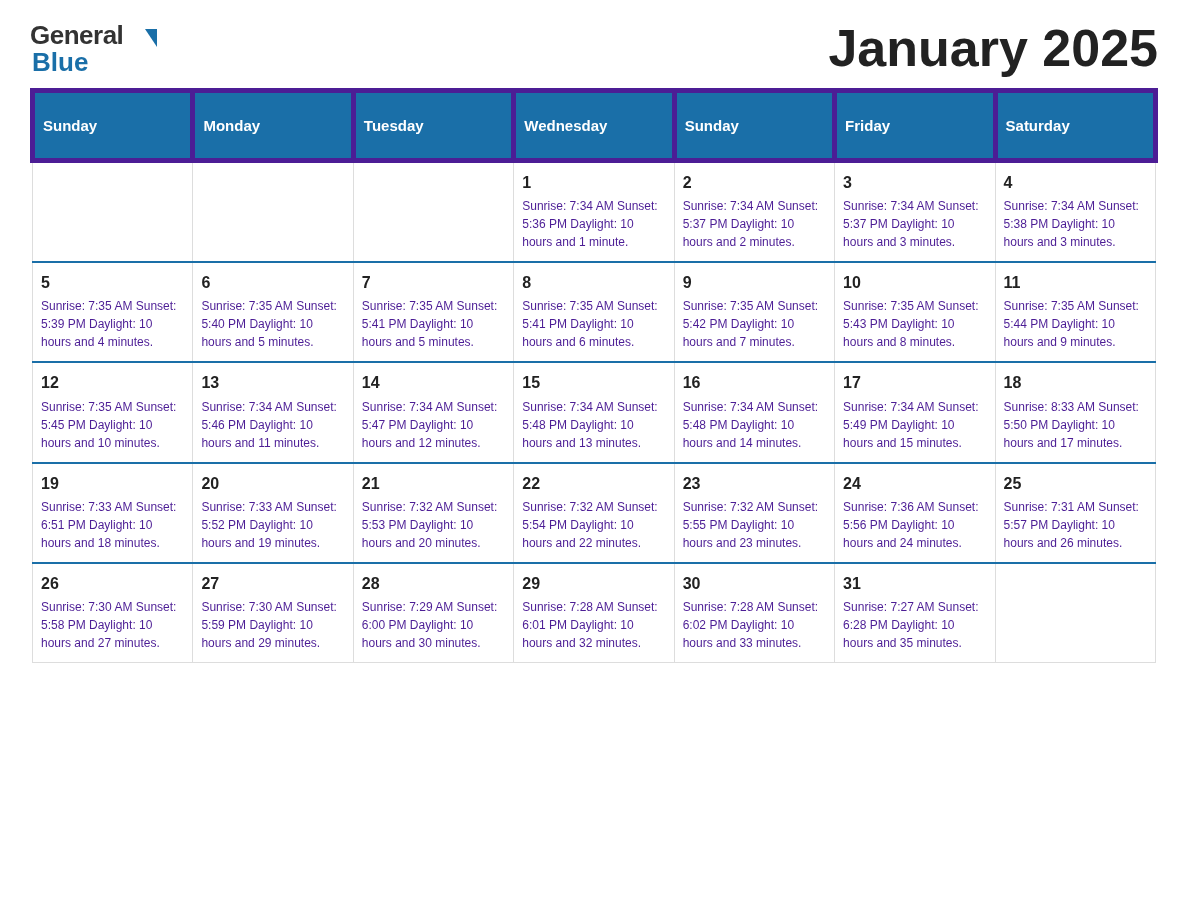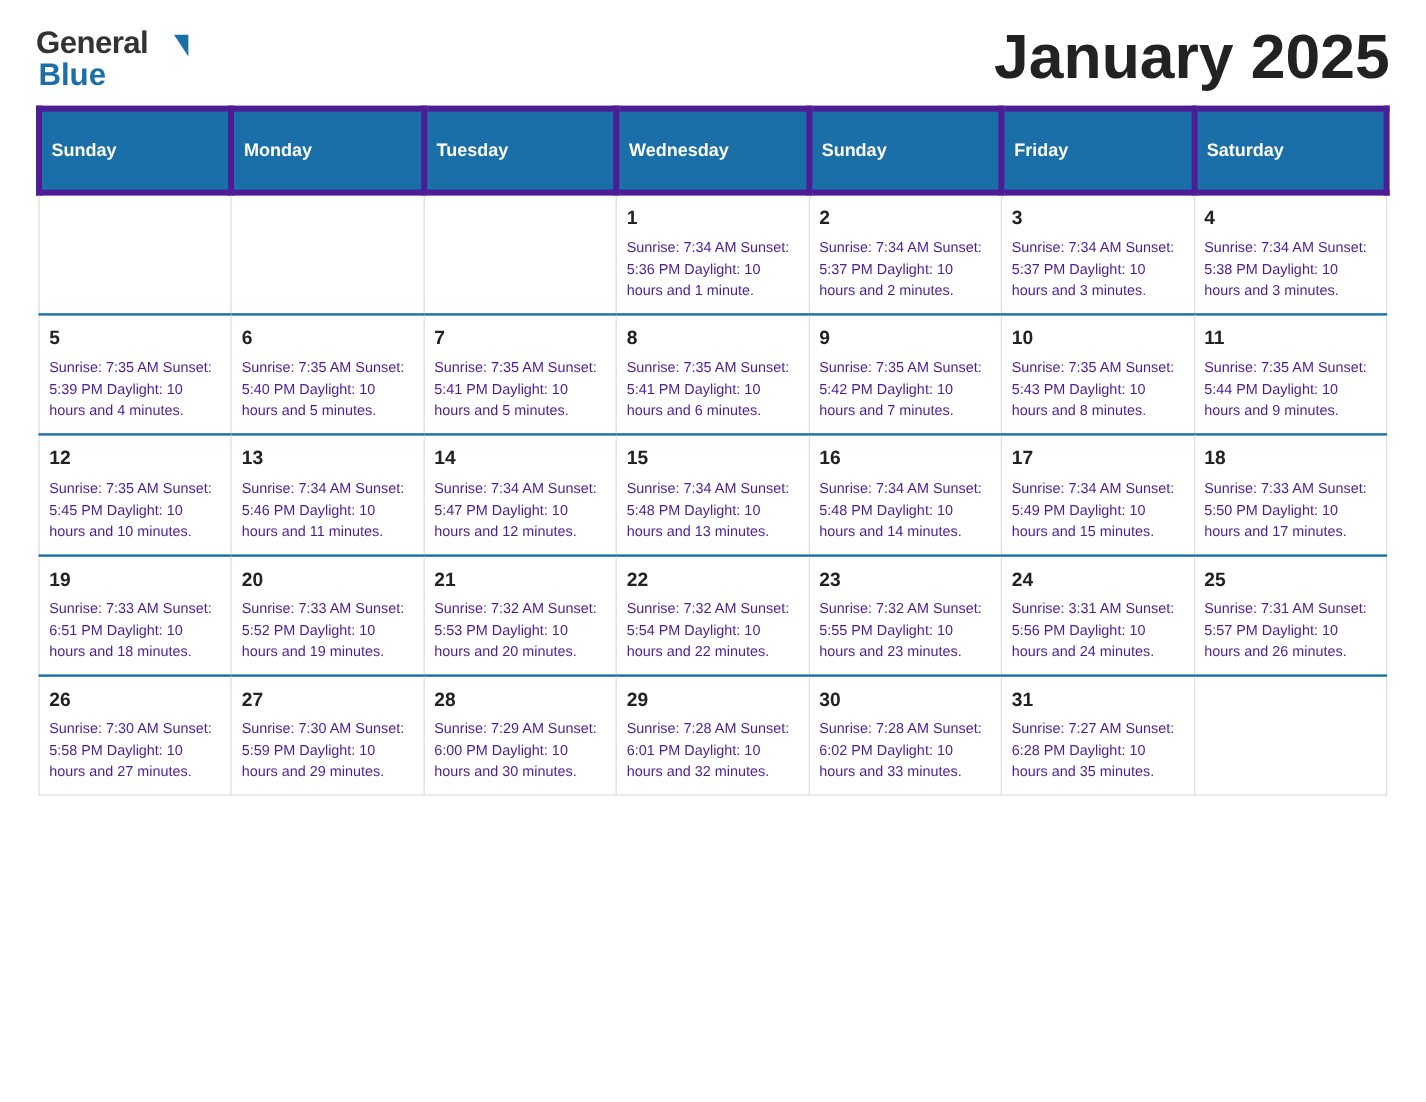--- a/index.html
+++ b/index.html
@@ -244,21 +244,21 @@
 Daylight: 10 hours and 14 minutes.</div>
         </td>
         <td>
           <span class="day-number">17</span>
           <div class="day-info">Sunrise: 7:34 AM
 Sunset: 5:49 PM
 Daylight: 10 hours and 15 minutes.</div>
         </td>
         <td>
           <span class="day-number">18</span>
-          <div class="day-info">Sunrise: 7:33 AM
+          <div class="day-info">Sunrise: 8:33 AM
 Sunset: 5:50 PM
 Daylight: 10 hours and 17 minutes.</div>
         </td>
       </tr>
       <tr>
         <td>
           <span class="day-number">19</span>
           <div class="day-info">Sunrise: 7:33 AM
 Sunset: 6:51 PM
 Daylight: 10 hours and 18 minutes.</div>
@@ -282,21 +282,21 @@
 Daylight: 10 hours and 22 minutes.</div>
         </td>
         <td>
           <span class="day-number">23</span>
           <div class="day-info">Sunrise: 7:32 AM
 Sunset: 5:55 PM
 Daylight: 10 hours and 23 minutes.</div>
         </td>
         <td>
           <span class="day-number">24</span>
-          <div class="day-info">Sunrise: 3:31 AM
+          <div class="day-info">Sunrise: 7:36 AM
 Sunset: 5:56 PM
 Daylight: 10 hours and 24 minutes.</div>
         </td>
         <td>
           <span class="day-number">25</span>
           <div class="day-info">Sunrise: 7:31 AM
 Sunset: 5:57 PM
 Daylight: 10 hours and 26 minutes.</div>
         </td>
       </tr>

